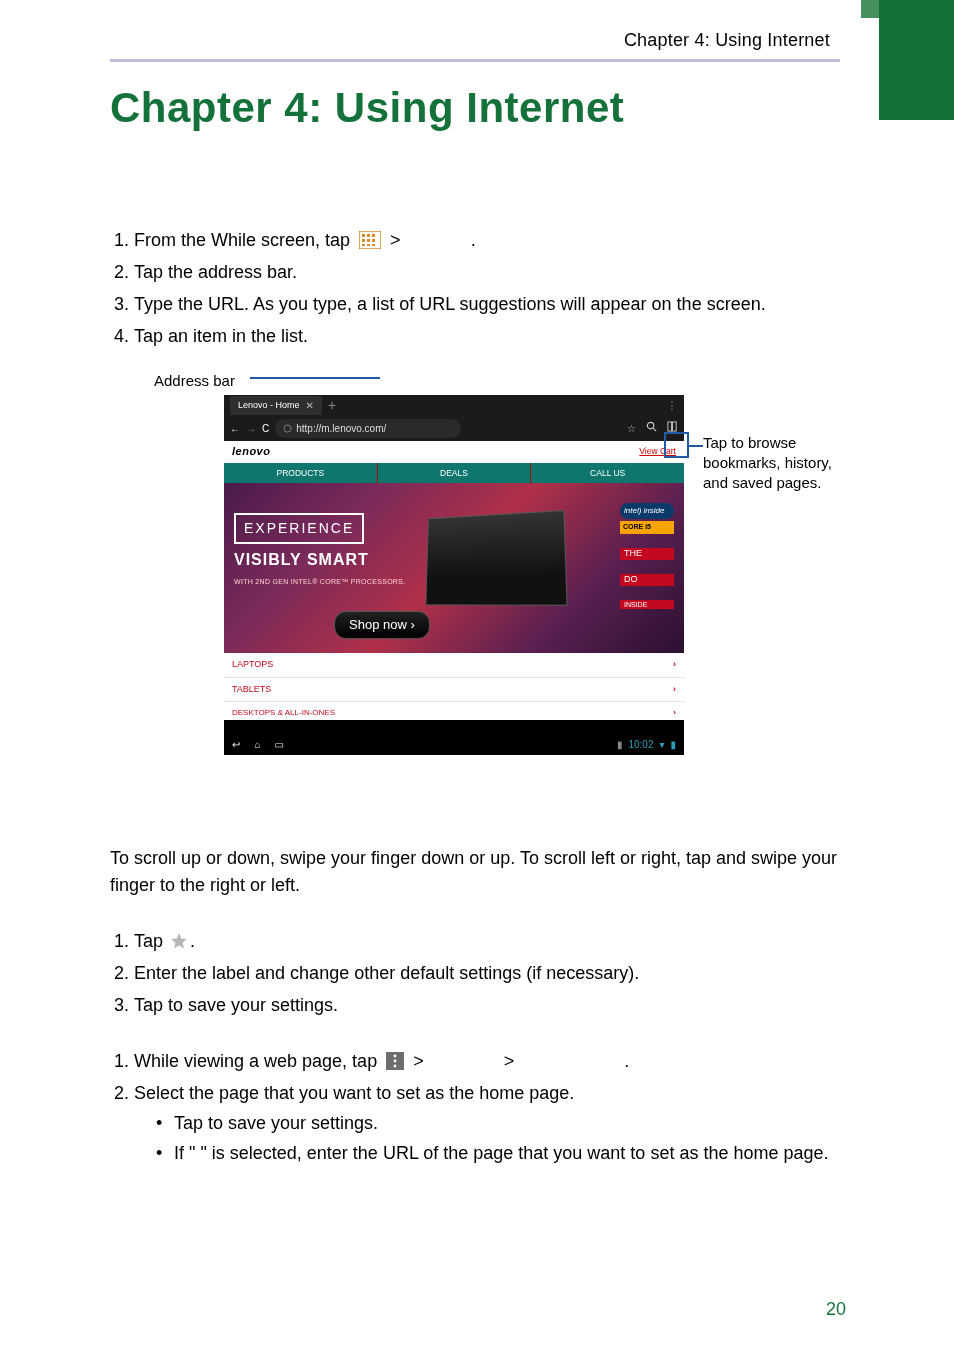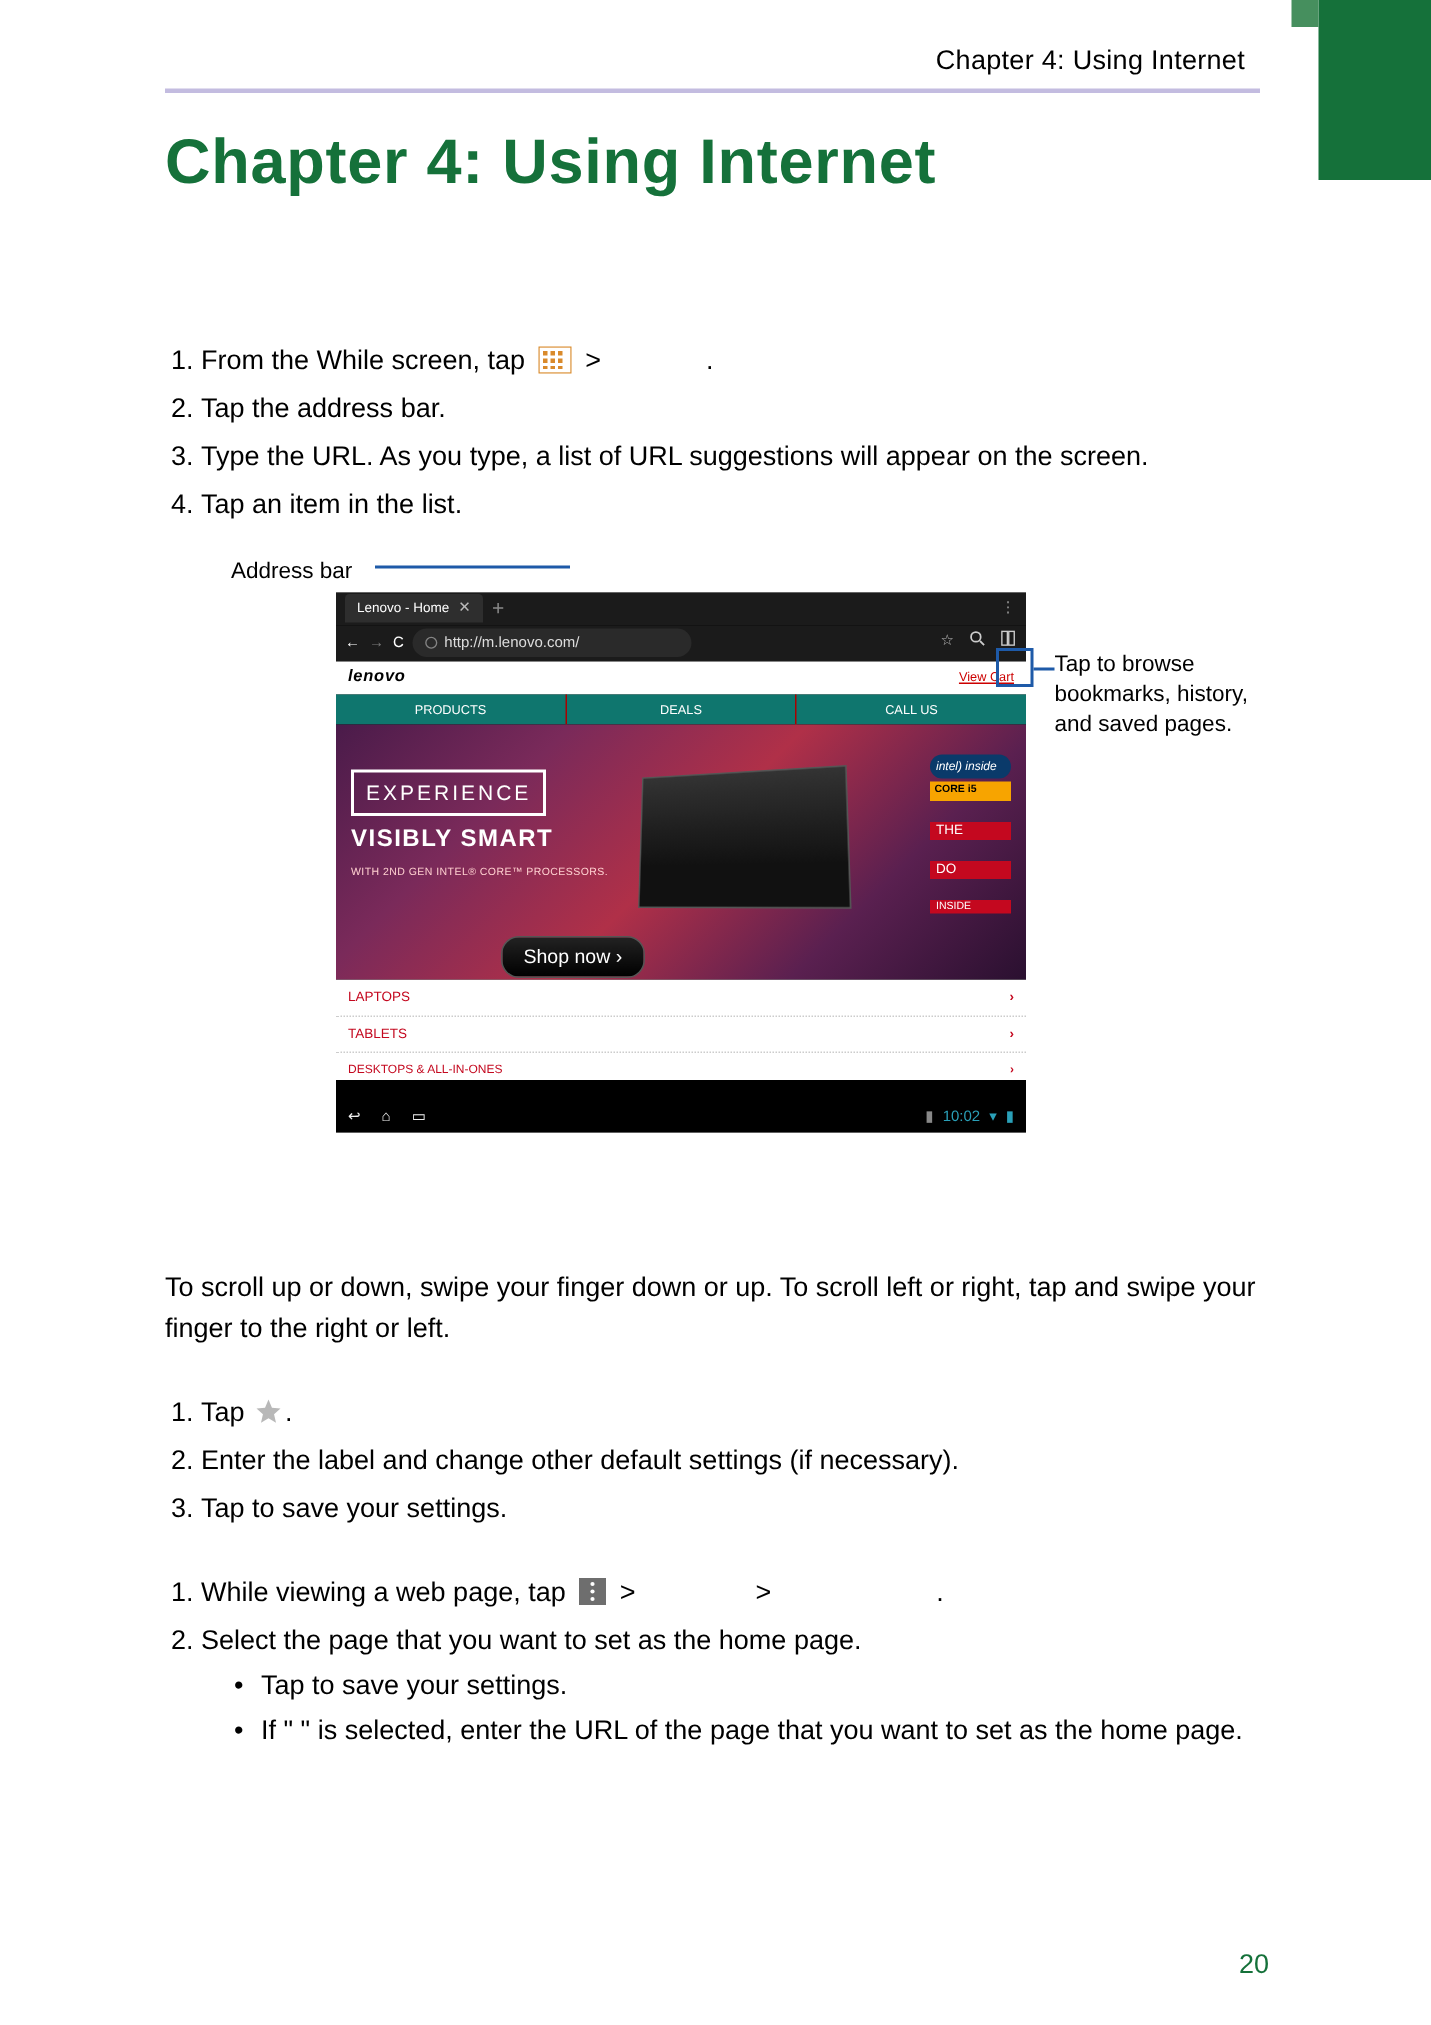--- a/index.html
+++ b/index.html
@@ -199,21 +199,20 @@
   }
   .ss-shopbtn {
     position: absolute;
     left: 110px;
     top: 128px;
     background: linear-gradient(#222, #000);
     border-radius: 12px;
     border: 1px solid #555;
     padding: 3px 14px;
     font-size: 13px;
-    margin-top: 13px;
   }
   .ss-laptop {
     position: absolute;
     right: 120px;
     top: 30px;
     width: 140px;
     height: 90px;
     background: linear-gradient(180deg, #333 0%, #111 70%);
     transform: perspective(300px) rotateX(8deg) rotateY(-12deg);
     border: 1px solid #555;

